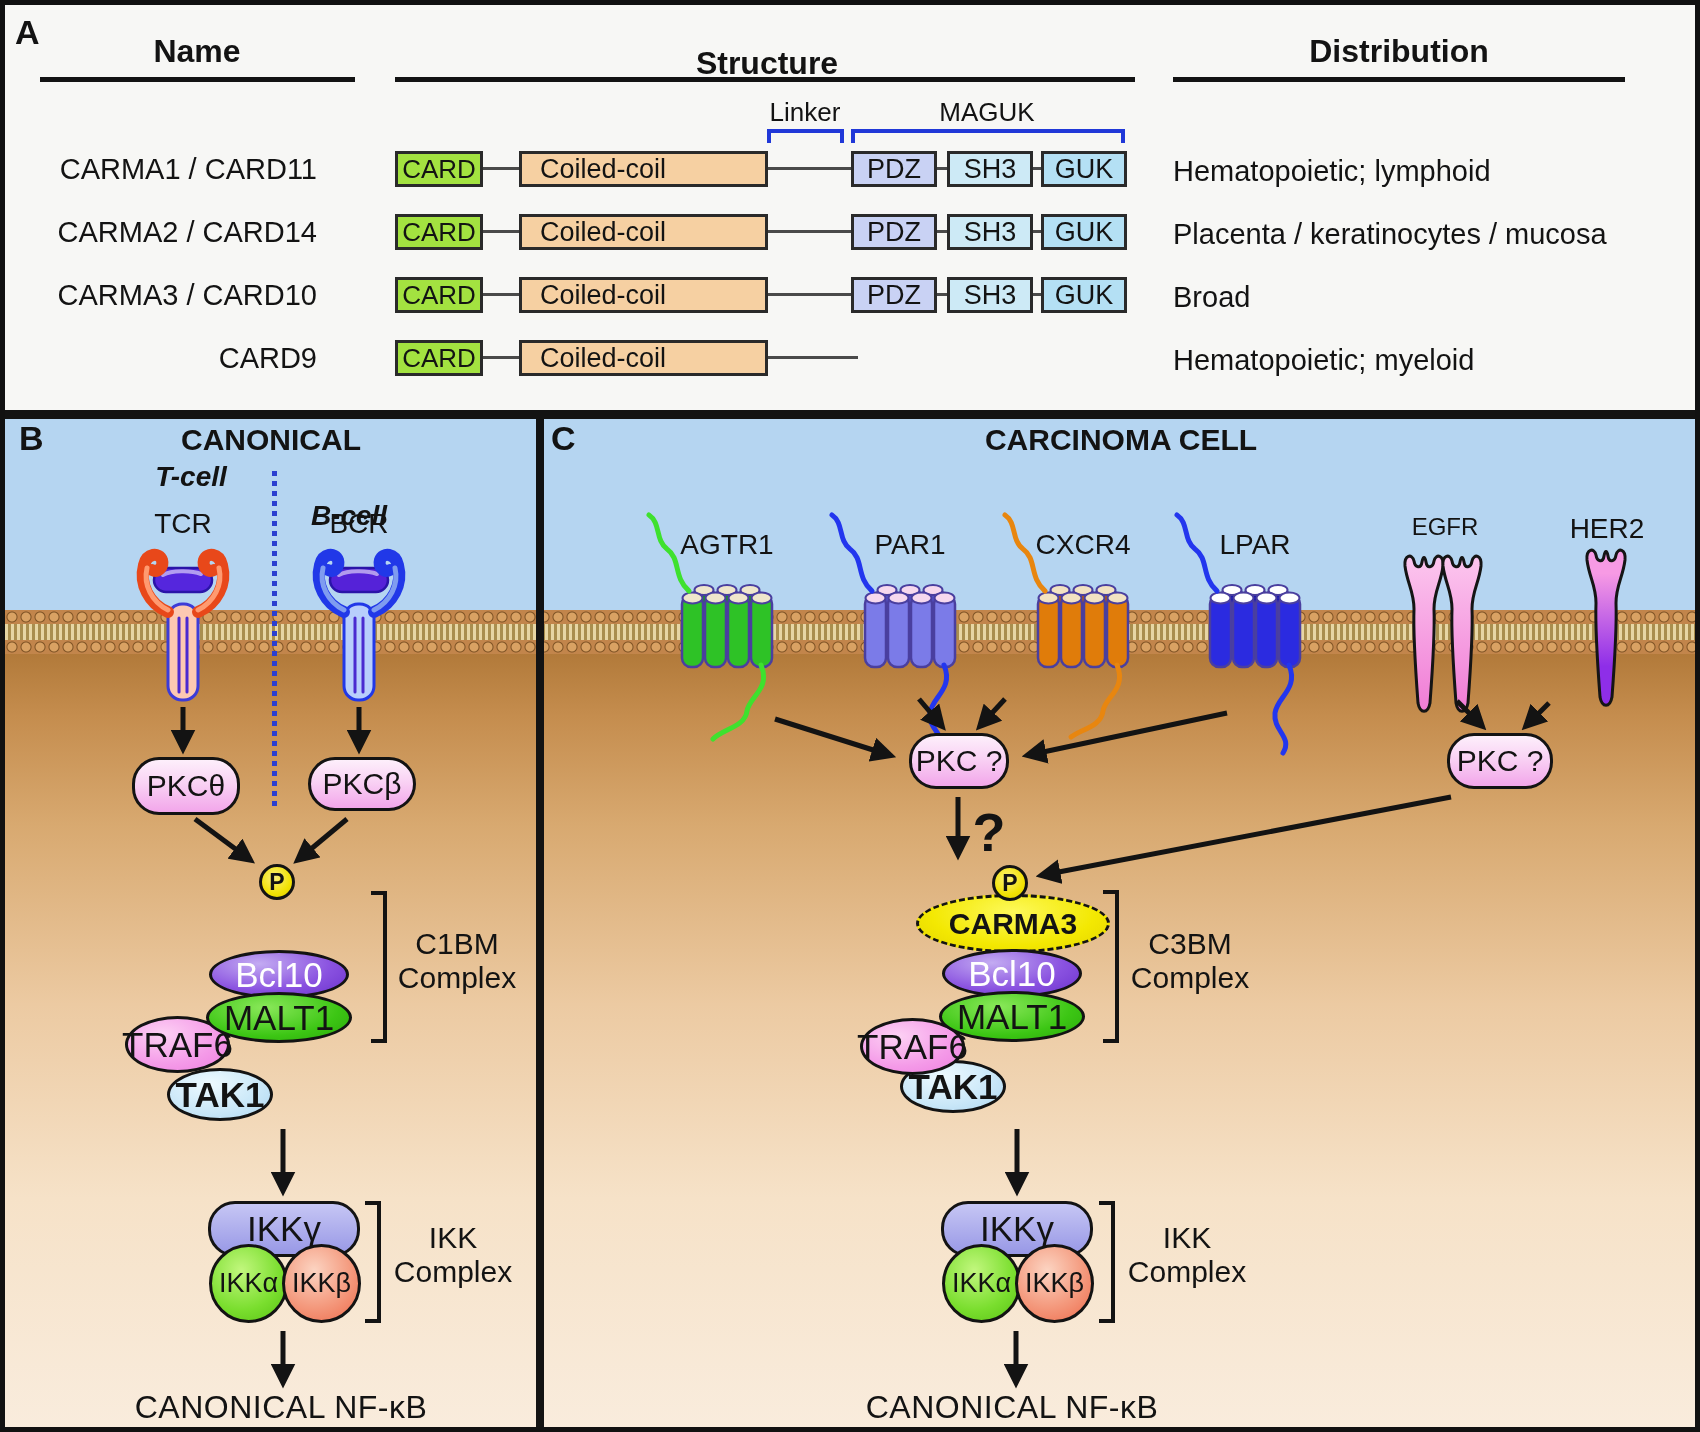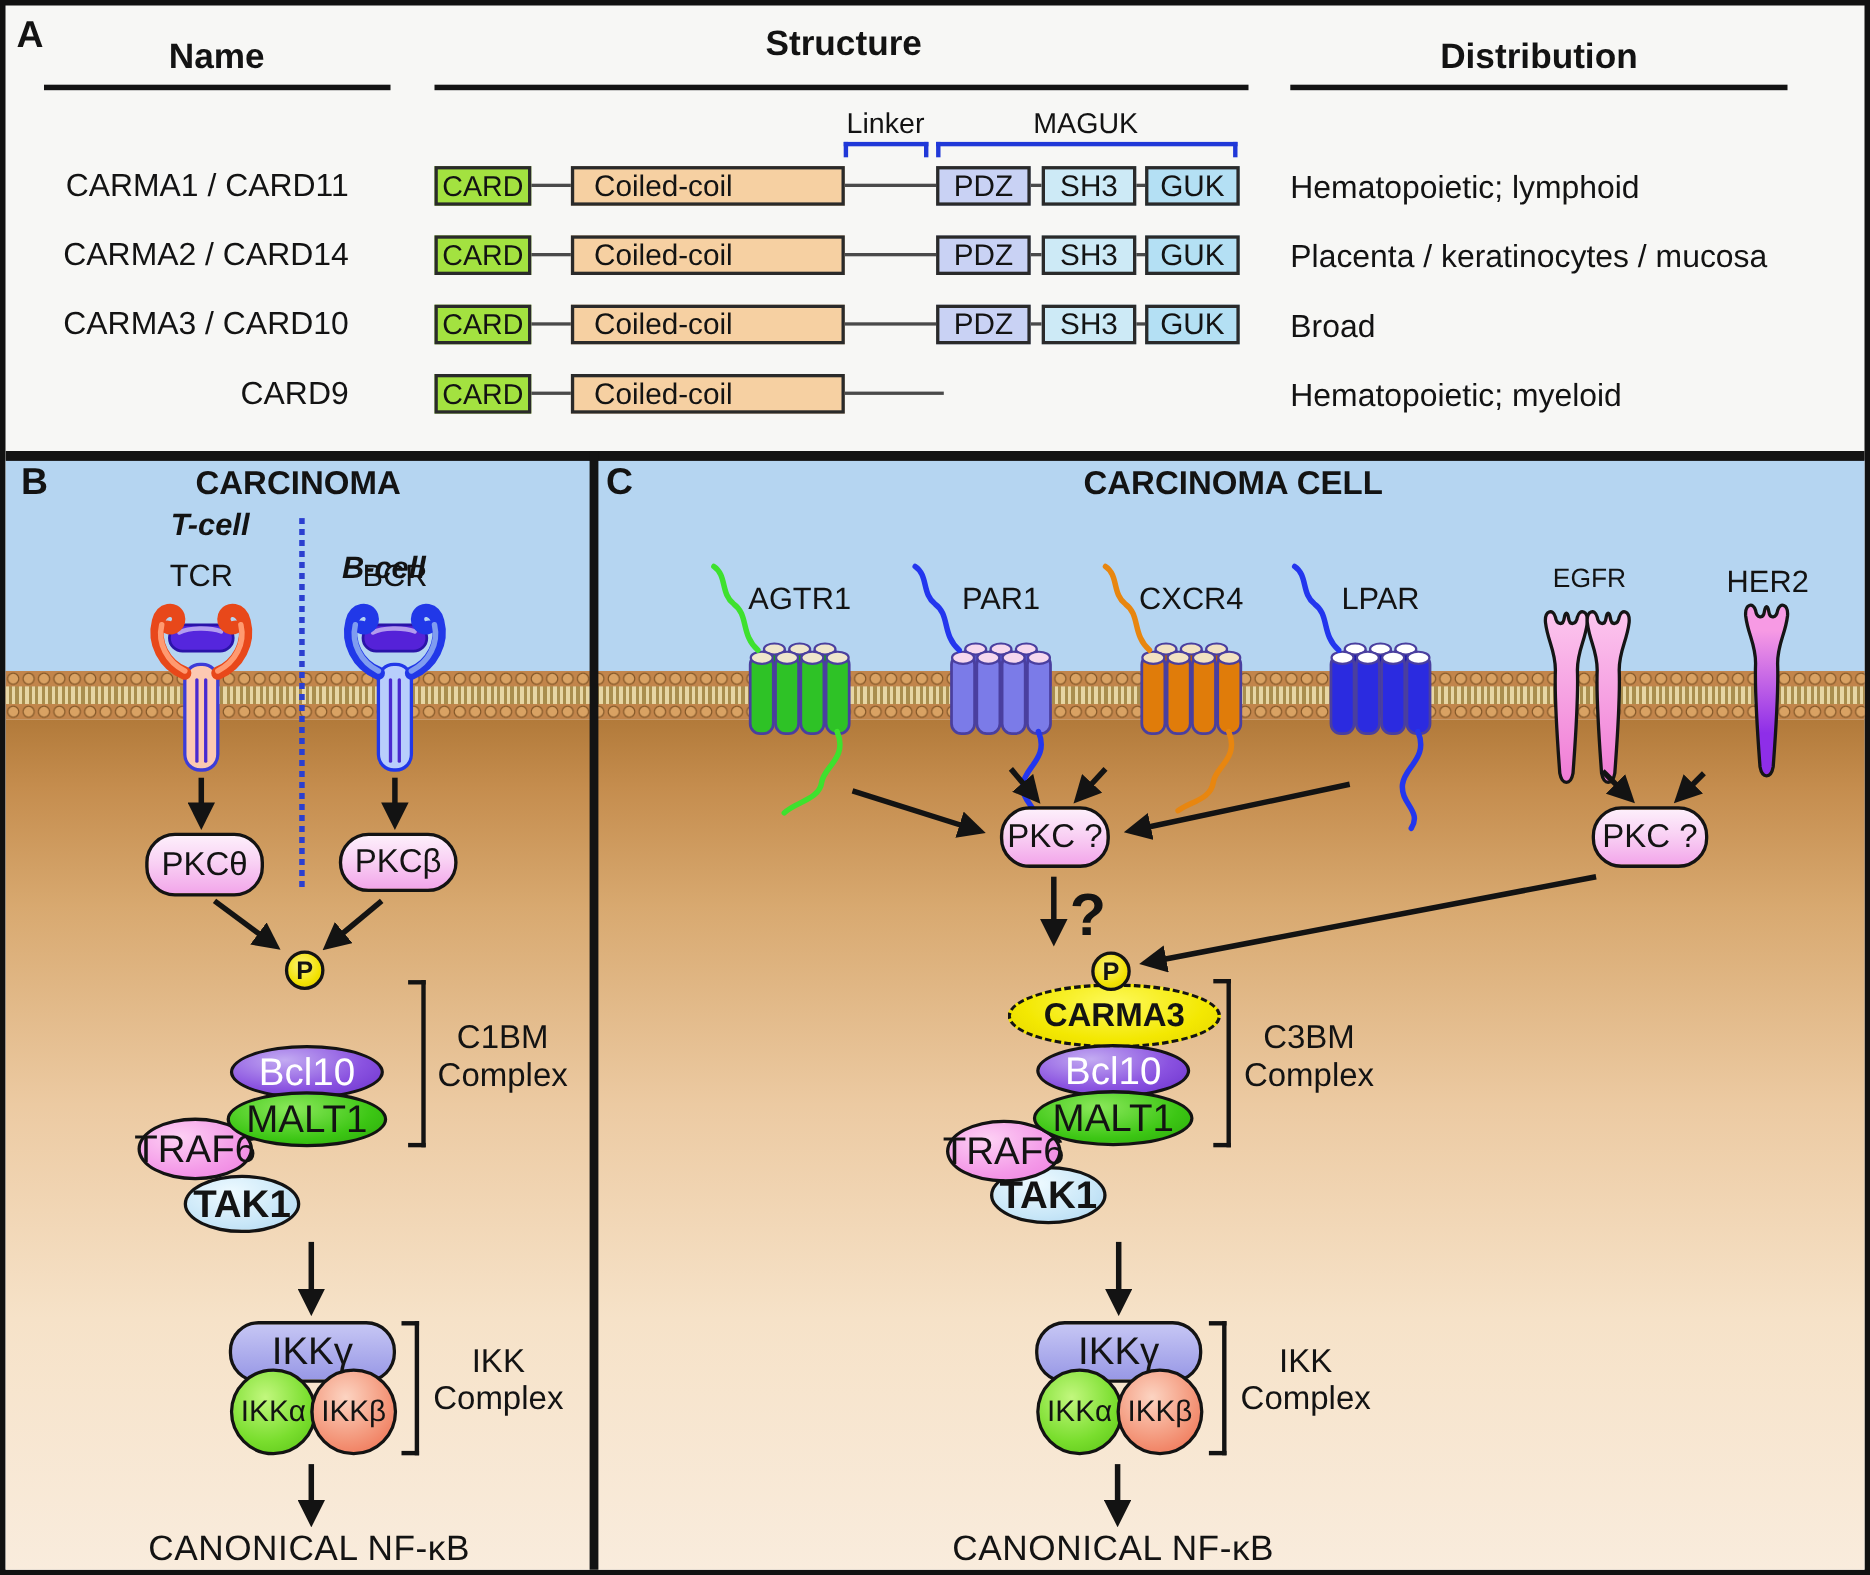--- a/index.html
+++ b/index.html
@@ -49,21 +49,21 @@
   <div class="abs" style="left:0;top:605px;width:1700px;height:44px;background:#c2854b;">
     <div class="mem-beads" style="top:0;"></div>
     <div class="mem-tails"></div>
     <div class="mem-beads" style="top:30px;"></div>
   </div>
   <div class="abs" style="left:0;top:649px;width:1700px;height:778px;background:linear-gradient(180deg,#b27a3a 0%,#c58d4e 8%,#d8a970 22%,#eccaa2 45%,#f6e2c8 70%,#f9ecdd 100%);"></div>
 
   <div class="panel-letter" style="left:10px;top:8px;">A</div>
 
   <div class="lbl hdr" style="left:192px;top:28px;">Name</div>
-  <div class="lbl hdr" style="left:762px;top:16px;text-align:right;">Structure</div>
+  <div class="lbl hdr" style="left:762px;top:40px;text-align:right;">Structure</div>
   <div class="lbl hdr" style="left:1394px;top:28px;">Distribution</div>
   <div class="hline" style="left:35px;top:72px;width:315px;height:5px;"></div>
   <div class="hline" style="left:390px;top:72px;width:740px;height:5px;"></div>
   <div class="hline" style="left:1168px;top:72px;width:452px;height:5px;"></div>
 
   <div class="lbl blue-lbl" style="left:800px;top:92px;">Linker</div>
   <div class="lbl blue-lbl" style="left:982px;top:92px;">MAGUK</div>
   <div class="blue-bracket" style="left:762px;top:124px;width:77px;"></div>
   <div class="blue-bracket" style="left:846px;top:124px;width:274px;"></div>
 
@@ -194,21 +194,21 @@
     <line class="arrow" x1="1222" y1="708" x2="1024" y2="750" marker-end="url(#ah)"></line>
     <line class="arrow" x1="953" y1="792" x2="953" y2="848" marker-end="url(#ah)"></line>
     <line class="arrow" x1="1452" y1="696" x2="1476" y2="720" marker-end="url(#ah)"></line>
     <line class="arrow" x1="1544" y1="698" x2="1522" y2="720" marker-end="url(#ah)"></line>
     <line class="arrow" x1="1446" y1="792" x2="1038" y2="870" marker-end="url(#ah)"></line>
     <line class="arrow" x1="1012" y1="1124" x2="1012" y2="1184" marker-end="url(#ah)"></line>
     <line class="arrow" x1="1011" y1="1326" x2="1011" y2="1376" marker-end="url(#ah)"></line>
   </svg>
 
   <div class="panel-letter" style="left:14px;top:414px;z-index:10;">B</div>
-  <div class="lbl" style="left:266px;top:418px;font-size:30px;font-weight:bold;z-index:10;">CARCINOMA</div>
+  <div class="lbl" style="left:266px;top:418px;font-size:30px;font-weight:bold;z-index:10;">CANONICAL</div>
   <div class="lbl" style="left:186px;top:456px;font-size:28px;font-weight:bold;font-style:italic;z-index:10;">T-cell</div>
   <div class="lbl" style="left:344px;top:456px;font-size:28px;font-weight:bold;font-style:italic;z-index:10;margin-top:39px;">B-cell</div>
   <div class="dotted-div" style="left:267px;top:466px;height:336px;z-index:4;"></div>
   <div class="lbl" style="left:178px;top:503px;font-size:28px;z-index:10;">TCR</div>
   <div class="lbl" style="left:354px;top:503px;font-size:28px;z-index:10;">BCR</div>
 
   <div class="node rr pkc" style="left:127px;top:752px;width:108px;height:58px;z-index:10;">PKCθ</div>
   <div class="node rr pkc" style="left:303px;top:752px;width:108px;height:54px;z-index:10;">PKCβ</div>
 
   <div class="node pcirc" style="left:254px;top:859px;width:36px;height:36px;">P</div>

